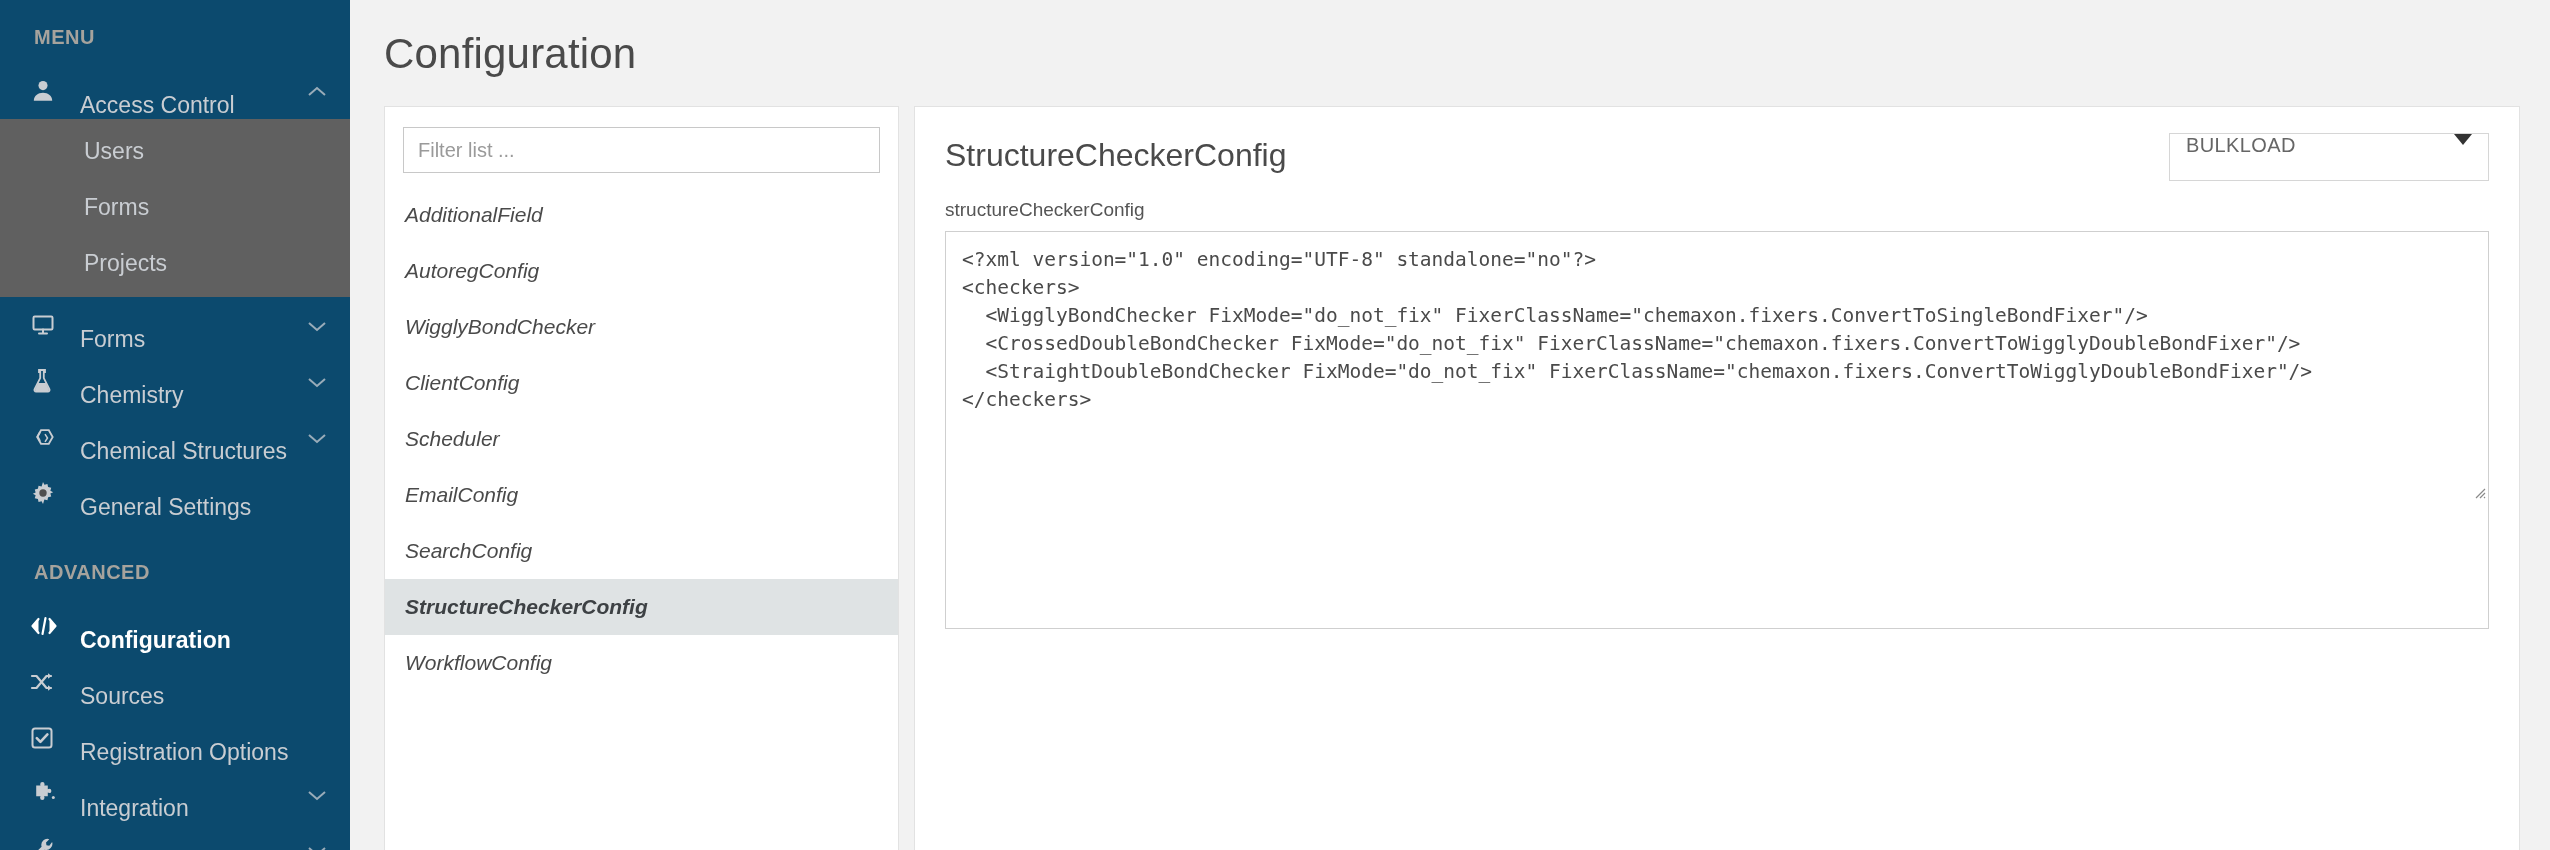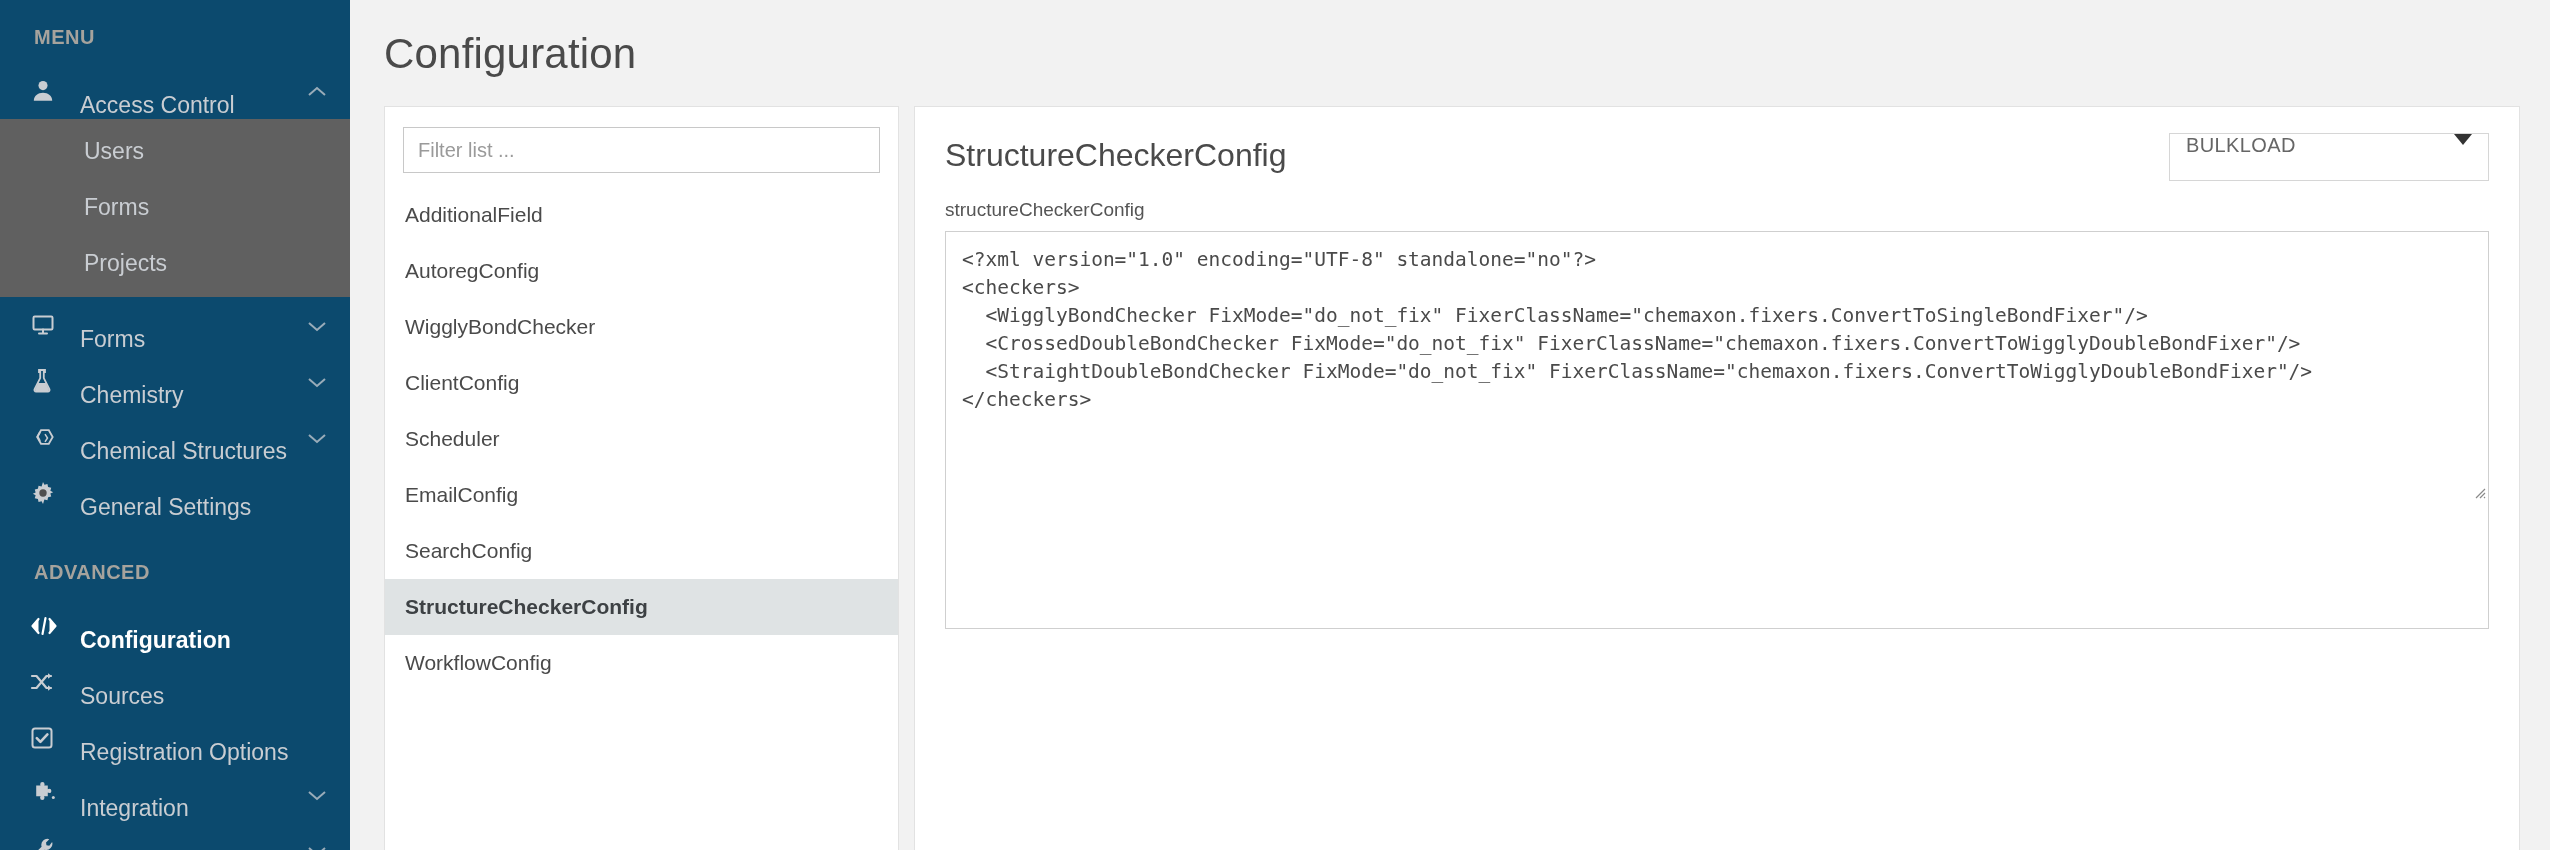--- a/index.html
+++ b/index.html
@@ -91,21 +91,21 @@
     width: 100%; height: 46px;
     border: 1px solid #c8c8c8;
     background: #ffffff;
     font-family: "Liberation Sans", sans-serif;
     font-size: 20px;
     color: #737373;
     padding: 0 14px;
     outline: none;
   }
   .filter-input::placeholder { color: #9a9a9a; }
-  .cfg-list { list-style: none; }
+  .cfg-list { list-style: none; font-style: italic; }
   .cfg-item {
     height: 56px;
     display: flex; align-items: center;
     padding-left: 20px;
     font-size: 21px;
     color: #4a4a4a;
     cursor: pointer;
   }
   .cfg-item.selected {
     background: #dfe3e4;

